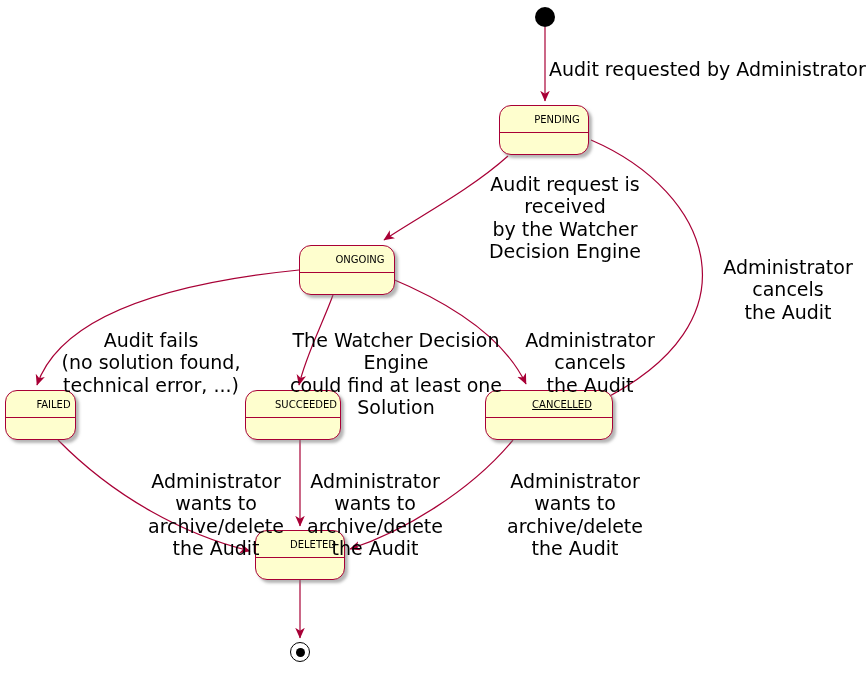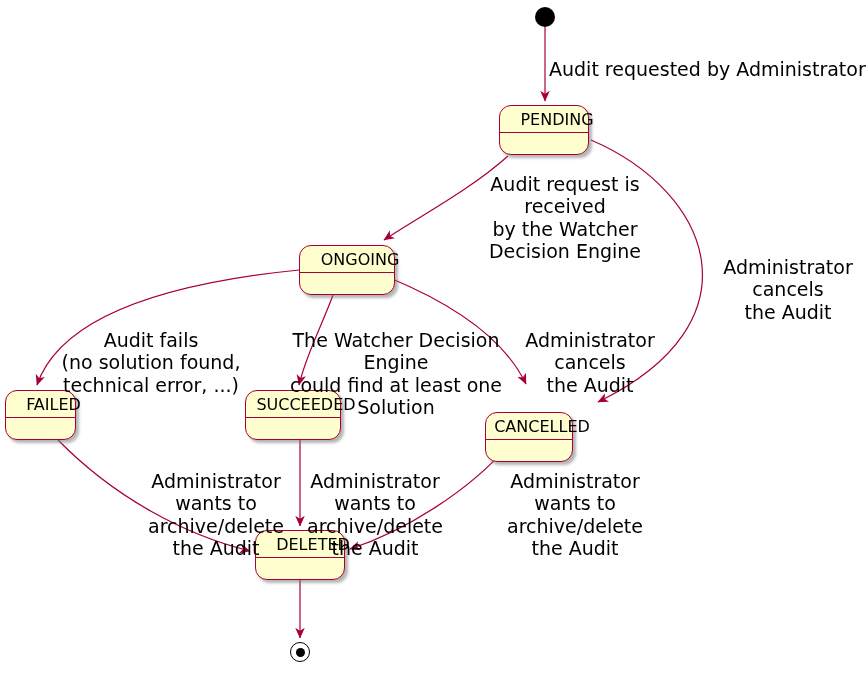--- a/index.html
+++ b/index.html
@@ -31,21 +31,21 @@
     z-index: 2;
     box-sizing: border-box;
     display: flex;
     flex-direction: column;
   }
   .state-title {
     height: 27px;
     display: flex;
     align-items: center;
     justify-content: center;
-    font-size: 16px;
+    font-size: 10px;
     color: #000000;
     border-bottom: 1px solid #a80036;
     box-sizing: border-box;
     padding-left: 26px;
   }
   .state-body {
     flex: 1;
   }
   .edge-label {
     position: absolute;
@@ -130,21 +130,21 @@
   <div class="state" style="left:5px;top:390px;width:71px;">
     <div class="state-title">FAILED</div>
     <div class="state-body"></div>
   </div>
 
   <div class="state" style="left:245px;top:390px;width:96px;">
     <div class="state-title">SUCCEEDED</div>
     <div class="state-body"></div>
   </div>
 
-  <div class="state" style="left:485px;top:412px;width:88px;">
+  <div class="state" style="left:485px;top:390px;width:128px;text-decoration:underline;">
     <div class="state-title">CANCELLED</div>
     <div class="state-body"></div>
   </div>
 
   <div class="state" style="left:255px;top:530px;width:90px;">
     <div class="state-title">DELETED</div>
     <div class="state-body"></div>
   </div>
 
   <div class="final-node">

